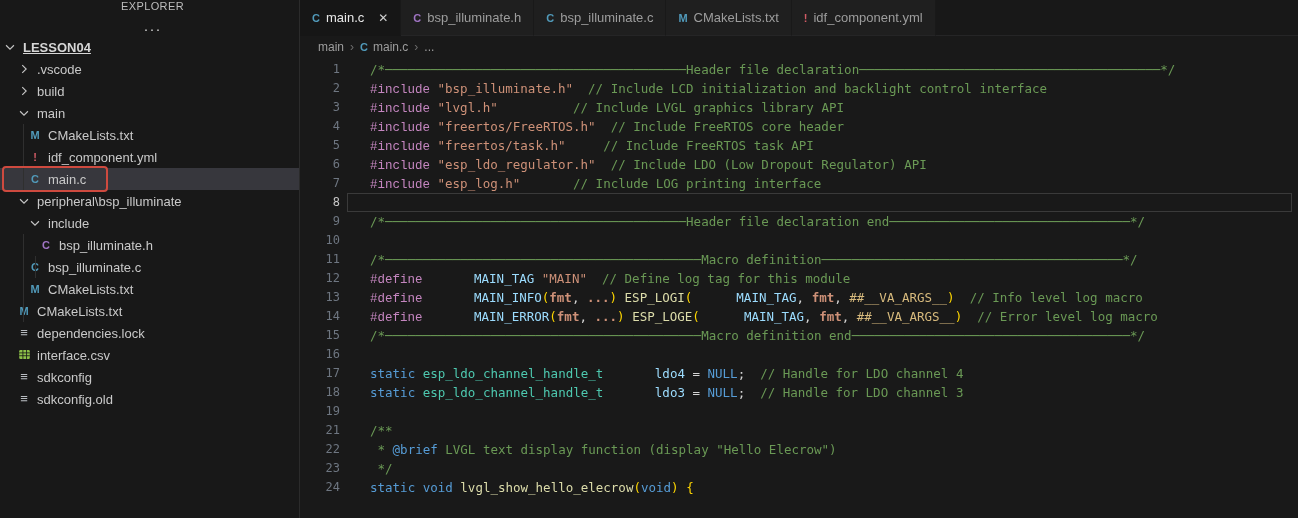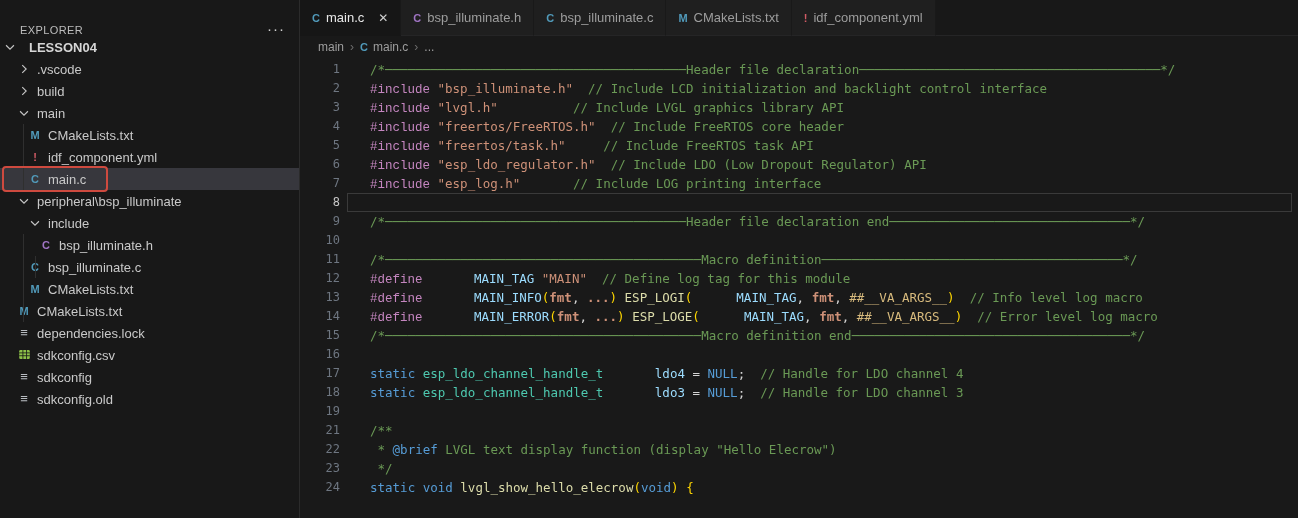--- a/index.html
+++ b/index.html
@@ -2,34 +2,34 @@
 <html><head>
 <meta charset="utf-8">
 <style>
   html,body{margin:0;padding:0;background:#181818;}
   .app{position:relative;width:1298px;height:518px;overflow:hidden;display:flex;
        background:#181818;font-family:"Liberation Sans",sans-serif;color:#ccc;
        -webkit-font-smoothing:antialiased;}
   
   .sidebar{width:300px;flex:none;background:#181818;border-right:1px solid #2b2b2b;
            position:relative;box-sizing:border-box;}
-  .sidebar-header{height:36px;display:flex;align-items:flex-end;justify-content:space-between;
-                  padding:0 14px 0 20px;font-size:11px;letter-spacing:.4px;color:#bdbdbd;}
+  .sidebar-header{height:36px;display:flex;align-items:center;justify-content:space-between;
+                  padding:0 14px 0 20px;font-size:11px;letter-spacing:.4px;color:#bdbdbd;flex-direction:column;}
   .more{font-size:15px;color:#cfcfcf;cursor:pointer;line-height:1;letter-spacing:1px;}
   .tree{font-size:13px;user-select:none;}
   .row{height:22px;display:flex;align-items:center;position:relative;cursor:pointer;white-space:nowrap;}
   .row.selected{background:#37373d;}
   .row .pad{flex:none;height:1px;}
   .chev{width:16px;height:16px;flex:none;display:flex;align-items:center;justify-content:center;color:#c5c5c5;}
   .chev svg{width:14px;height:14px;}
   .chev.exp svg{transform:rotate(90deg);}
   .ficon{width:16px;flex:none;text-align:center;font-weight:bold;font-size:11px;line-height:16px;}
   .ficon svg{width:13px;height:13px;vertical-align:-2px;}
   .lbl{margin-left:5px;color:#c9c9c9;}
-  .root-row .lbl{font-weight:bold;margin-left:11px;color:#d6d6d6;}
+  .root-row .lbl{font-weight:bold;margin-left:5px;color:#d6d6d6;text-decoration:underline;}
   .annot{position:absolute;left:2px;top:-2px;width:106px;height:26px;border:2px solid #ce4a3f;
          border-radius:4px;box-sizing:border-box;pointer-events:none;z-index:3;}
   .guide{position:absolute;width:1px;background:#2f2f2f;}
   
   .editor-group{flex:1;display:flex;flex-direction:column;min-width:0;background:#191919;}
   .tabbar{height:36px;flex:none;display:flex;background:#181818;}
   .tab{display:flex;align-items:center;padding:0 12px;font-size:13px;color:#9d9d9d;
        background:#1f1f1f;border-right:1px solid #191919;border-bottom:1px solid #252526;
        box-sizing:border-box;cursor:pointer;}
   .tab.active{background:#161616;color:#e8e8e8;border-bottom:1px solid #161616;}
@@ -159,21 +159,21 @@
           <span class="pad" style="width: 16px;"></span>
           <span class="ficon" style="color: rgb(184, 188, 193); font-size: 13px; font-weight: normal;">≡</span>
           <span class="lbl">dependencies.lock</span>
         </div>
         <div class="row">
           <span class="pad" style="width: 16px;"></span>
           <span class="ficon"><svg viewBox="0 0 16 16">
               <rect x="1.5" y="2.5" width="13" height="11" rx="1.5" fill="#8dc149"></rect>
               <path d="M1.5 6h13M1.5 9.5h13M6 2.5v11M10.5 2.5v11" stroke="#181818" stroke-width="1"></path>
             </svg></span>
-          <span class="lbl">sdkconfig.csv</span>
+          <span class="lbl">interface.csv</span>
         </div>
         <div class="row">
           <span class="pad" style="width: 16px;"></span>
           <span class="ficon" style="color: rgb(184, 188, 193); font-size: 13px; font-weight: normal;">≡</span>
           <span class="lbl">sdkconfig</span>
         </div>
         <div class="row">
           <span class="pad" style="width: 16px;"></span>
           <span class="ficon" style="color: rgb(184, 188, 193); font-size: 13px; font-weight: normal;">≡</span>
           <span class="lbl">sdkconfig.old</span>

